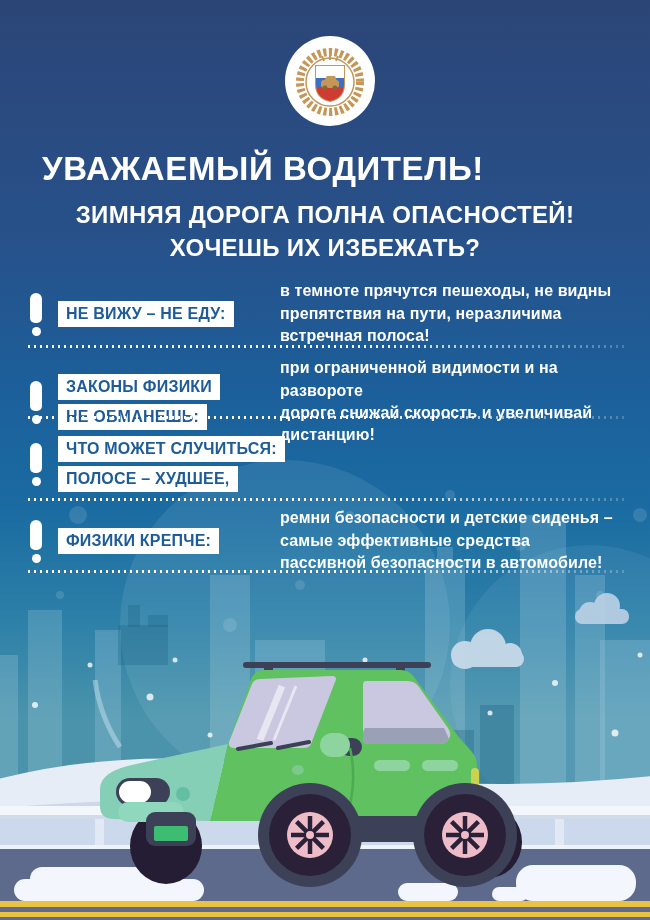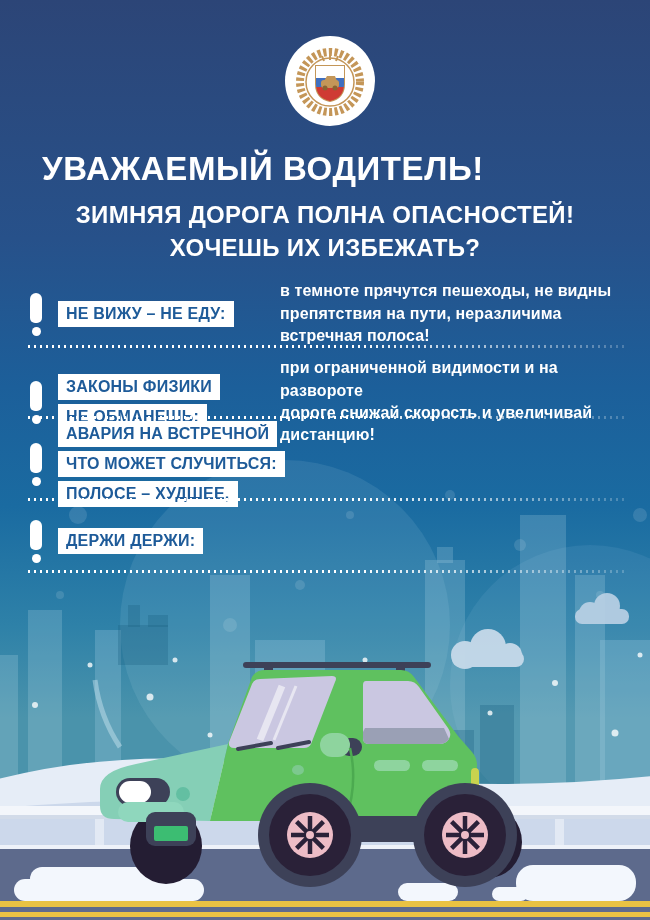--- a/index.html
+++ b/index.html
@@ -265,32 +265,34 @@
 дороге снижай скорость и увеличивай дистанцию!</div>
   </div>
   <div class="divider" style="top:416px"></div>
 
   <div class="tip" style="top:424px;height:80px">
     <div class="excl">
         <i class="bar"></i>
         <i class="dot"></i>
       </div>
     <div class="heads">
-      <span class="hbox">АВАРИЯ НА ВСТРЕЧНОЙ</span>
       <span class="hbox">ЧТО МОЖЕТ СЛУЧИТЬСЯ:</span>
       <span class="hbox">ПОЛОСЕ – ХУДШЕЕ,</span>
     </div>
   </div>
   <div class="divider" style="top:498px"></div>
 
   <div class="tip" style="top:506px;height:70px">
     <div class="excl">
         <i class="bar"></i>
         <i class="dot"></i>
       </div>
     <div class="heads">
-      <span class="hbox">ДЕРЖИ ДЕРЖИ:</span>
-    </div>
+      <span class="hbox">ФИЗИКИ КРЕПЧЕ:</span>
+    </div>
+    <div class="desc">ремни безопасности и детские сиденья –
+самые эффективные средства
+пассивной безопасности в автомобиле!</div>
   </div>
   <div class="divider" style="top:570px"></div>
 
 
 </div>
 
 </body></html>

